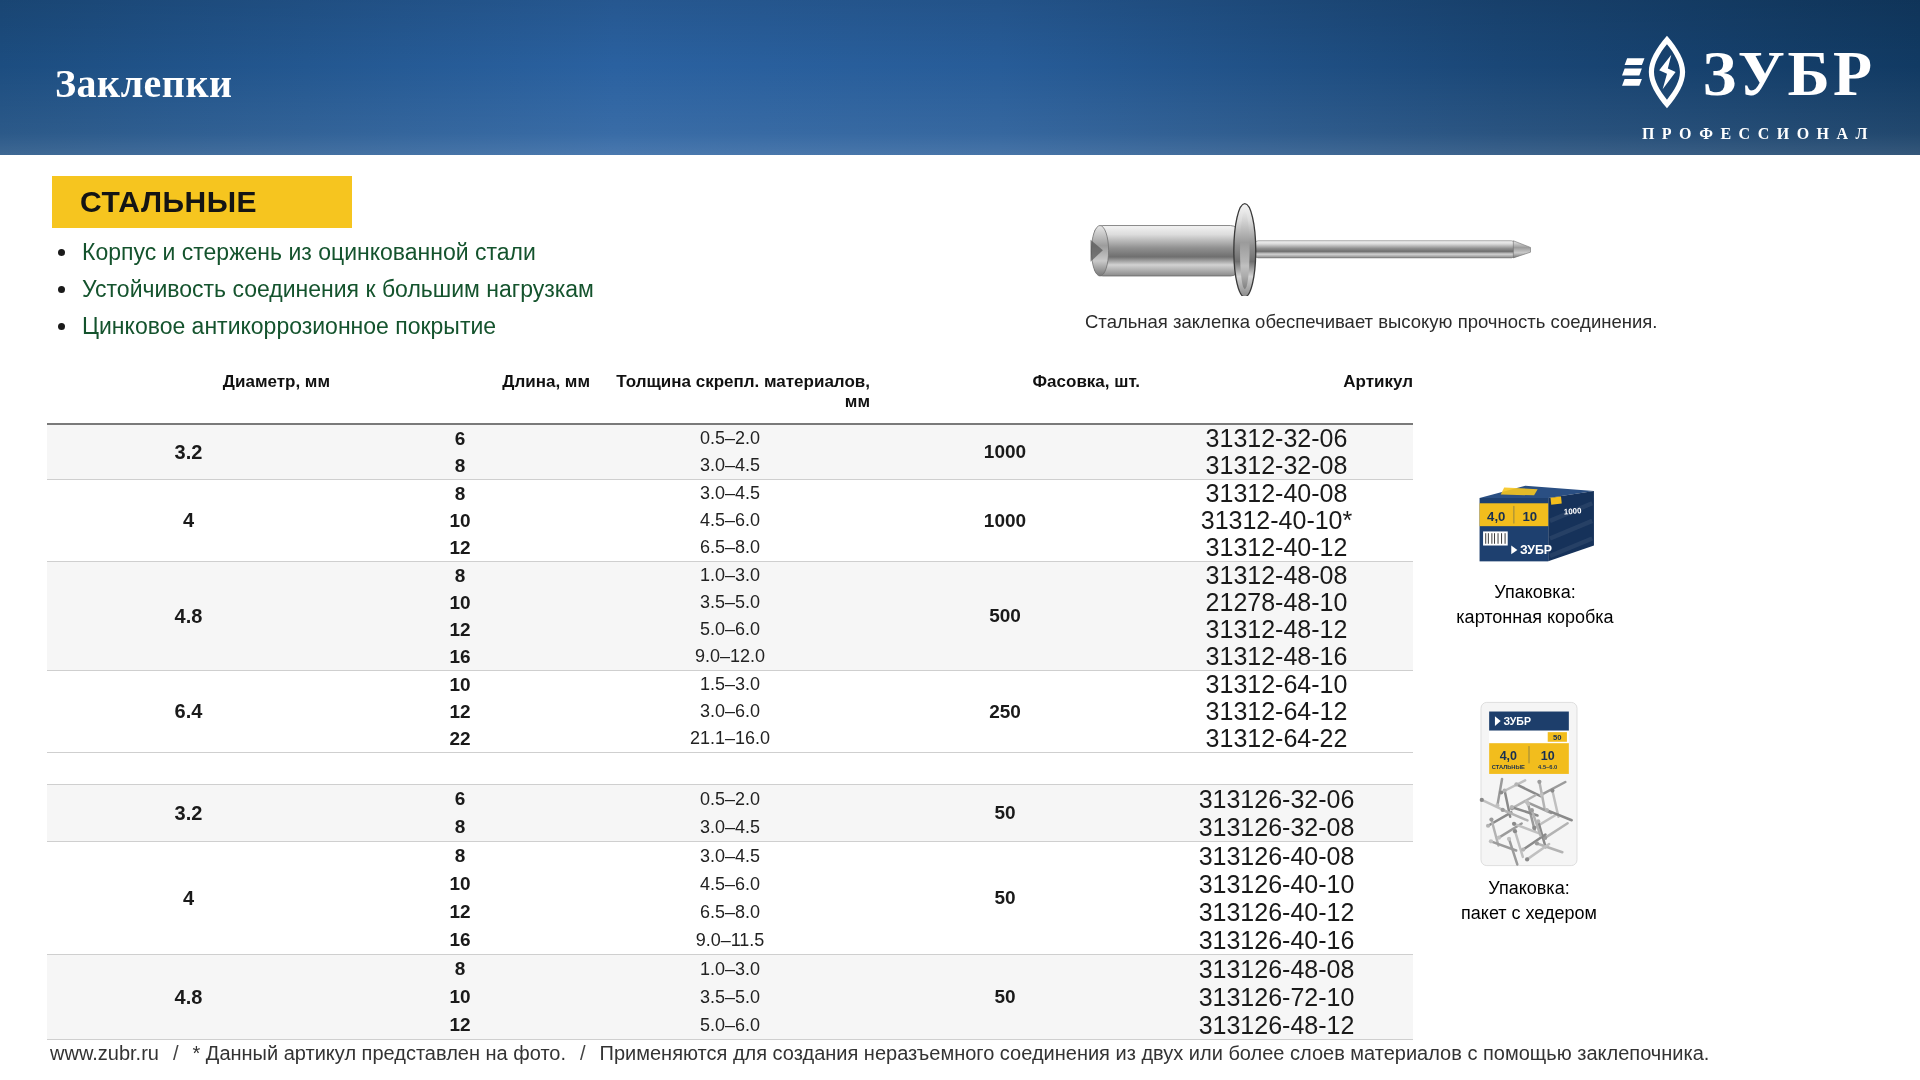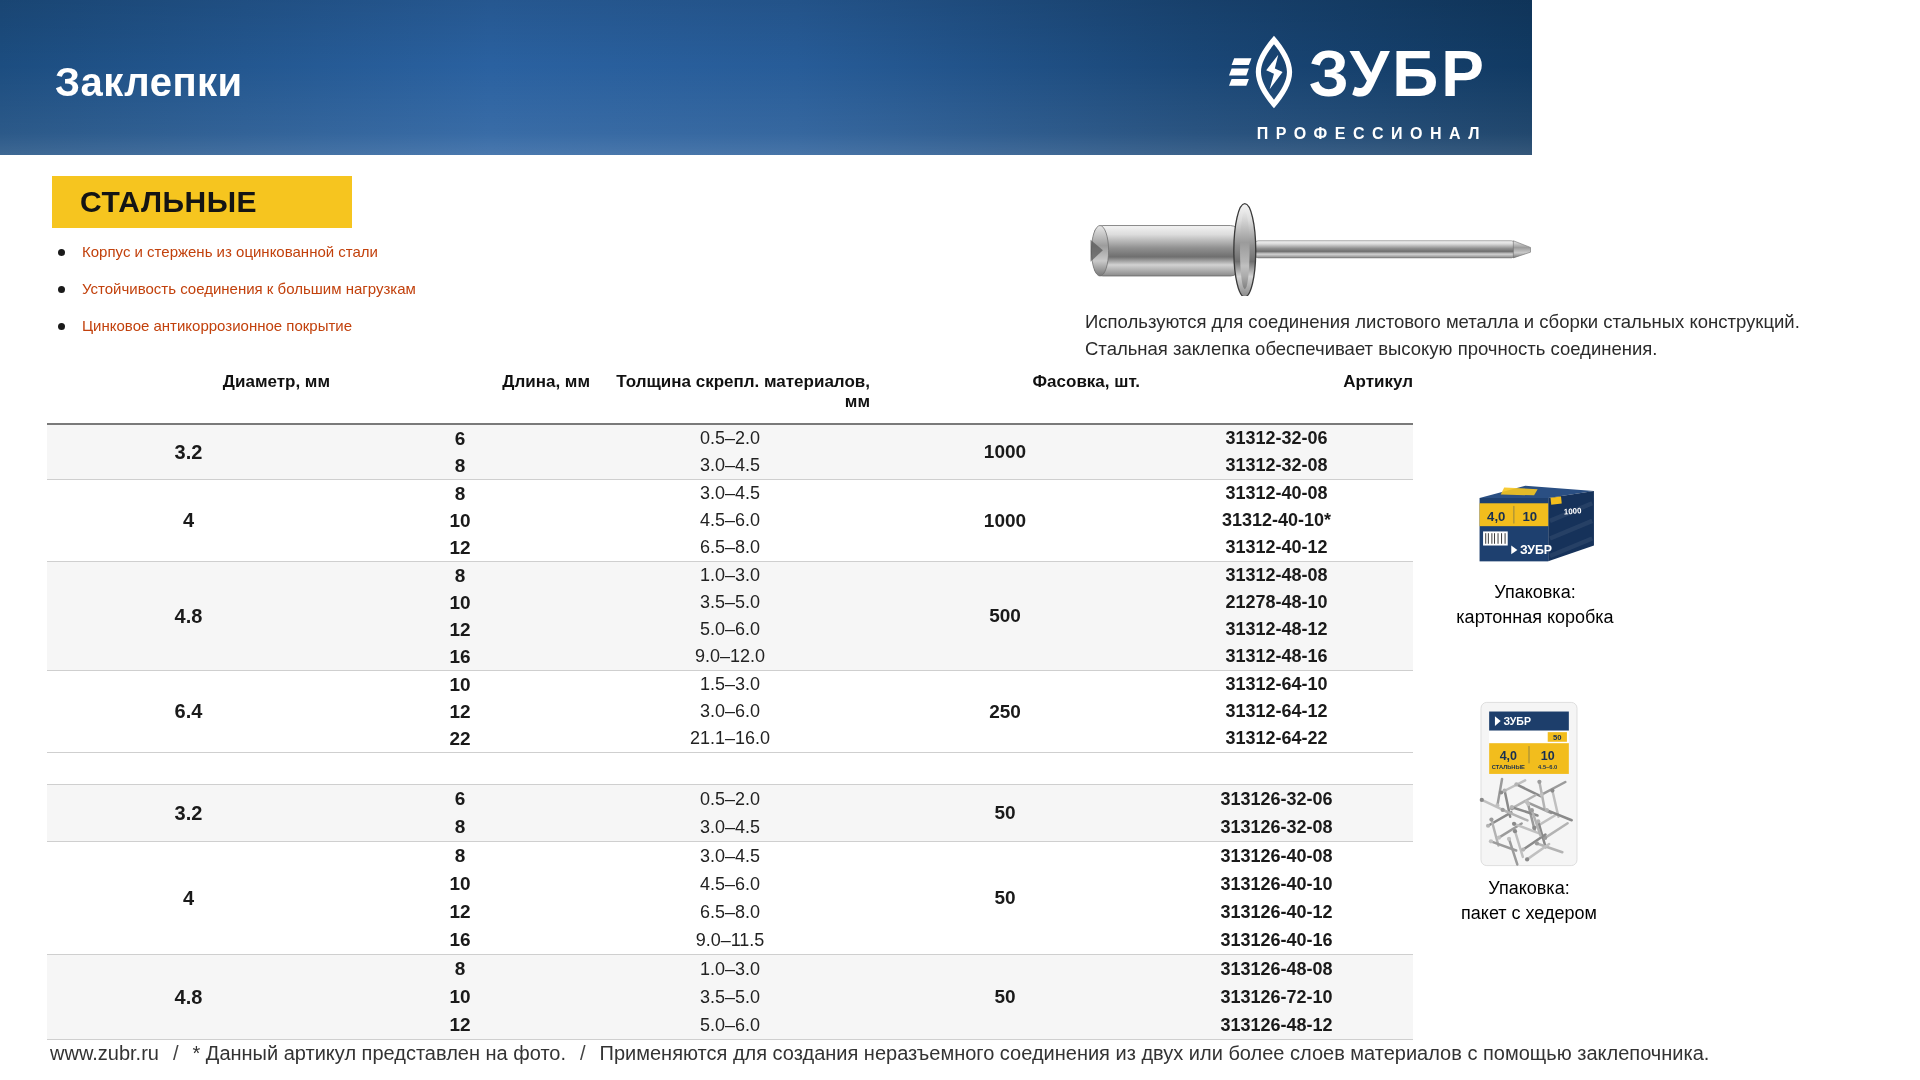--- a/index.html
+++ b/index.html
@@ -4,44 +4,45 @@
 <style>
   html,body{margin:0;padding:0;}
   body{
     width:1920px;height:1080px;position:relative;overflow:hidden;
     background:#ffffff;
     font-family:"Liberation Sans","DejaVu Sans",sans-serif;
     color:#1a1a1a;
   }
   
   .header{
-    position:absolute;left:0;top:0;width:1532px;height:155px;
+    position:absolute;left:0;top:0;width:1920px;height:155px;
     background:
       linear-gradient(180deg, rgba(0,0,0,0.10) 0%, rgba(0,0,0,0) 42%, rgba(255,255,255,0.07) 86%, rgba(255,255,255,0.15) 100%),
       linear-gradient(90deg,#1c4d80 0%,#2a61a0 32%,#275c98 52%,#1a4777 78%,#113a63 100%);
     color:#fff;
+    font-family:Liberation Serif, serif;
   }
   .header-title{
     position:absolute;left:55px;top:60px;
     font-size:40px;font-weight:700;letter-spacing:0.5px;
   }
   .logo{position:absolute;right:45px;top:30px;display:flex;flex-direction:column;align-items:flex-end;}
   .logo-row{display:flex;align-items:center;gap:16px;}
   .logo-word{font-size:64px;font-weight:900;letter-spacing:3px;line-height:1;}
   .logo-sub{font-size:16px;font-weight:700;letter-spacing:7.5px;margin-top:7px;}
   
   .badge{
     position:absolute;left:52px;top:176px;
     background:#F6C51F;color:#141414;
     font-size:30px;font-weight:700;
     padding:9px 95px 9px 28px;letter-spacing:0.5px;
   }
   .bullets{position:absolute;left:56px;top:240px;list-style:none;margin:0;padding:0;}
   .bullets li{
-    font-size:15px;color:#c2410c;margin-bottom:13px;line-height:24px;
+    font-size:23px;color:#14532d;margin-bottom:13px;line-height:24px;
     padding-left:26px;position:relative;
   }
   .bullets li::before{
     content:"";position:absolute;left:2px;top:9px;width:7px;height:7px;border-radius:50%;background:#1a1a1a;
   }
   
   .rivet-photo{position:absolute;left:1078px;top:196px;}
   .desc{position:absolute;left:1085px;top:308px;font-size:18.5px;line-height:27px;color:#2b2b2b;white-space:nowrap;}
   
   .tables{position:absolute;left:47px;top:366px;width:1366px;}
@@ -59,21 +60,21 @@
   .group.shade{background:#f6f6f6;}
   .cell{display:flex;flex-direction:column;justify-content:center;}
   .cell.single{align-items:center;justify-content:center;}
   .t1 .line{height:27px;}
   .t2 .line{height:28px;}
   .line{display:flex;align-items:center;justify-content:center;}
   .c-diam{font-size:20px;font-weight:700;text-align:center;}
   .c-len{font-size:19px;font-weight:700;}
   .c-thick{font-size:18px;font-weight:400;color:#222;}
   .c-pack{font-size:19px;font-weight:700;}
-  .c-sku{font-size:18px;font-weight:700;}
+  .c-sku{font-size:25px;font-weight:400;}
   
   .pack{position:absolute;width:170px;text-align:center;}
   .pack-box{left:1450px;top:468px;}
   .pack-bag{left:1444px;top:700px;}
   .pack-caption{margin-top:4px;font-size:18px;line-height:25px;color:#000000;}
   
   .footer{position:absolute;left:50px;top:1042px;font-size:20px;color:#333;white-space:pre;}
   .footer .sep{padding:0 14px;color:#444;}
   .footer .site{color:#333;text-decoration:none;}
 </style>
@@ -130,21 +131,20 @@
     <rect x="176" y="47" width="274" height="18" rx="4" fill="url(#metalA)" stroke="#6b6b6b" stroke-width="0.6"></rect>
     <polygon points="448,47 466,54 466,59 448,65" fill="url(#metalB)" stroke="#6b6b6b" stroke-width="0.6"></polygon>
     <rect x="8" y="31" width="152" height="53" rx="9" fill="url(#metalA)" stroke="#666666" stroke-width="0.8"></rect>
     <ellipse cx="14" cy="57.5" rx="9" ry="26.5" fill="url(#metalB)" stroke="#6e6e6e" stroke-width="0.8"></ellipse>
     <polygon points="4,46 17,57 4,69" fill="#4f4f4f" opacity="0.65"></polygon>
     <ellipse cx="166" cy="57" rx="11.5" ry="49" fill="url(#metalA)" stroke="#3a3a3a" stroke-width="1.4"></ellipse>
     <ellipse cx="166" cy="57" rx="5" ry="41" fill="url(#metalB)" opacity="0.85"></ellipse>
   </svg>
 </div>
 <div class="desc">
-  <div>Используются для соединения листового металла и сборки стальных конструкций.</div>
   <div>Стальная заклепка обеспечивает высокую прочность соединения.</div>
 </div>
 
 <div class="tables">
   <div class="thead">
     <span>Диаметр, мм</span>
     <span>Длина, мм</span>
     <span>Толщина скрепл. материалов, мм</span>
     <span>Фасовка, шт.</span>
     <span>Артикул</span>

